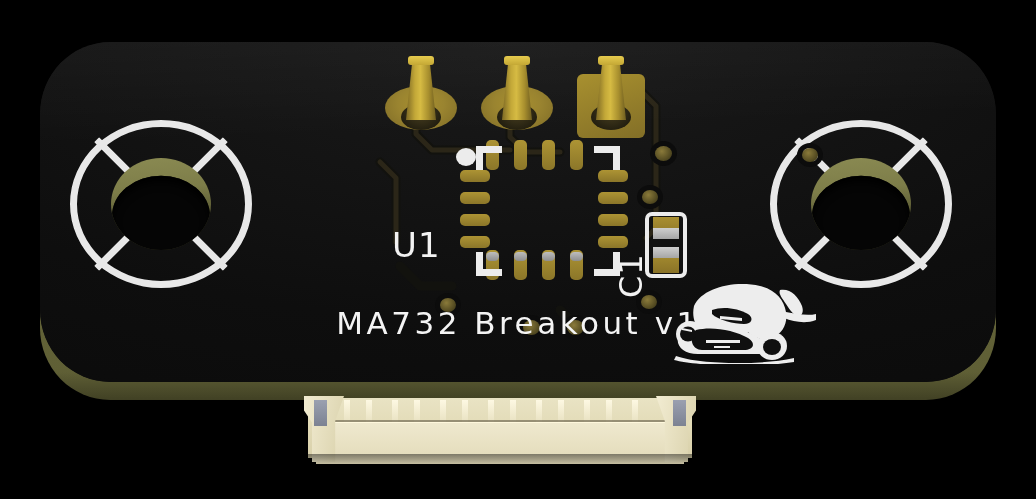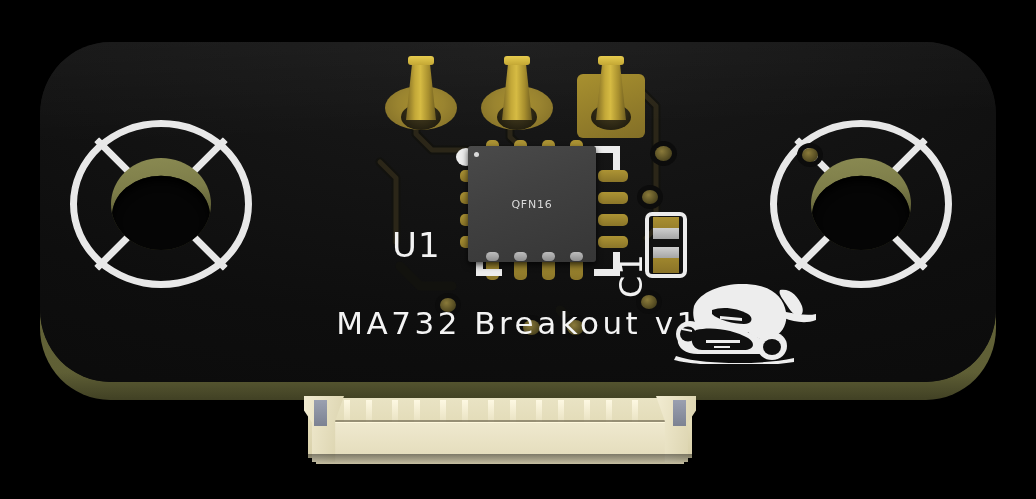--- a/index.html
+++ b/index.html
@@ -278,24 +278,20 @@
       <div class="qpad vert" style="left:68px;top:118px;"></div>
       <div class="qpad vert" style="left:96px;top:118px;"></div>
       <div class="qpad vert" style="left:124px;top:118px;"></div>
       <div class="qpad vert" style="left:152px;top:118px;"></div>
 
       <div class="qpad grey" style="left:68px;top:120px;width:13px;height:9px;"></div>
       <div class="qpad grey" style="left:96px;top:120px;width:13px;height:9px;"></div>
       <div class="qpad grey" style="left:124px;top:120px;width:13px;height:9px;"></div>
       <div class="qpad grey" style="left:152px;top:120px;width:13px;height:9px;"></div>
 
-      <div class="qfn-body">
-        <div class="qfn-dot"></div>
-        <div class="qfn-label">QFN16</div>
-      </div>
     </div>
 
     <div id="cap-c1" style="left:605px;top:170px;">
       <div class="outline"></div>
       <div class="padA"></div>
       <div class="padB"></div>
       <div class="term1"></div>
       <div class="term2"></div>
     </div>
 

